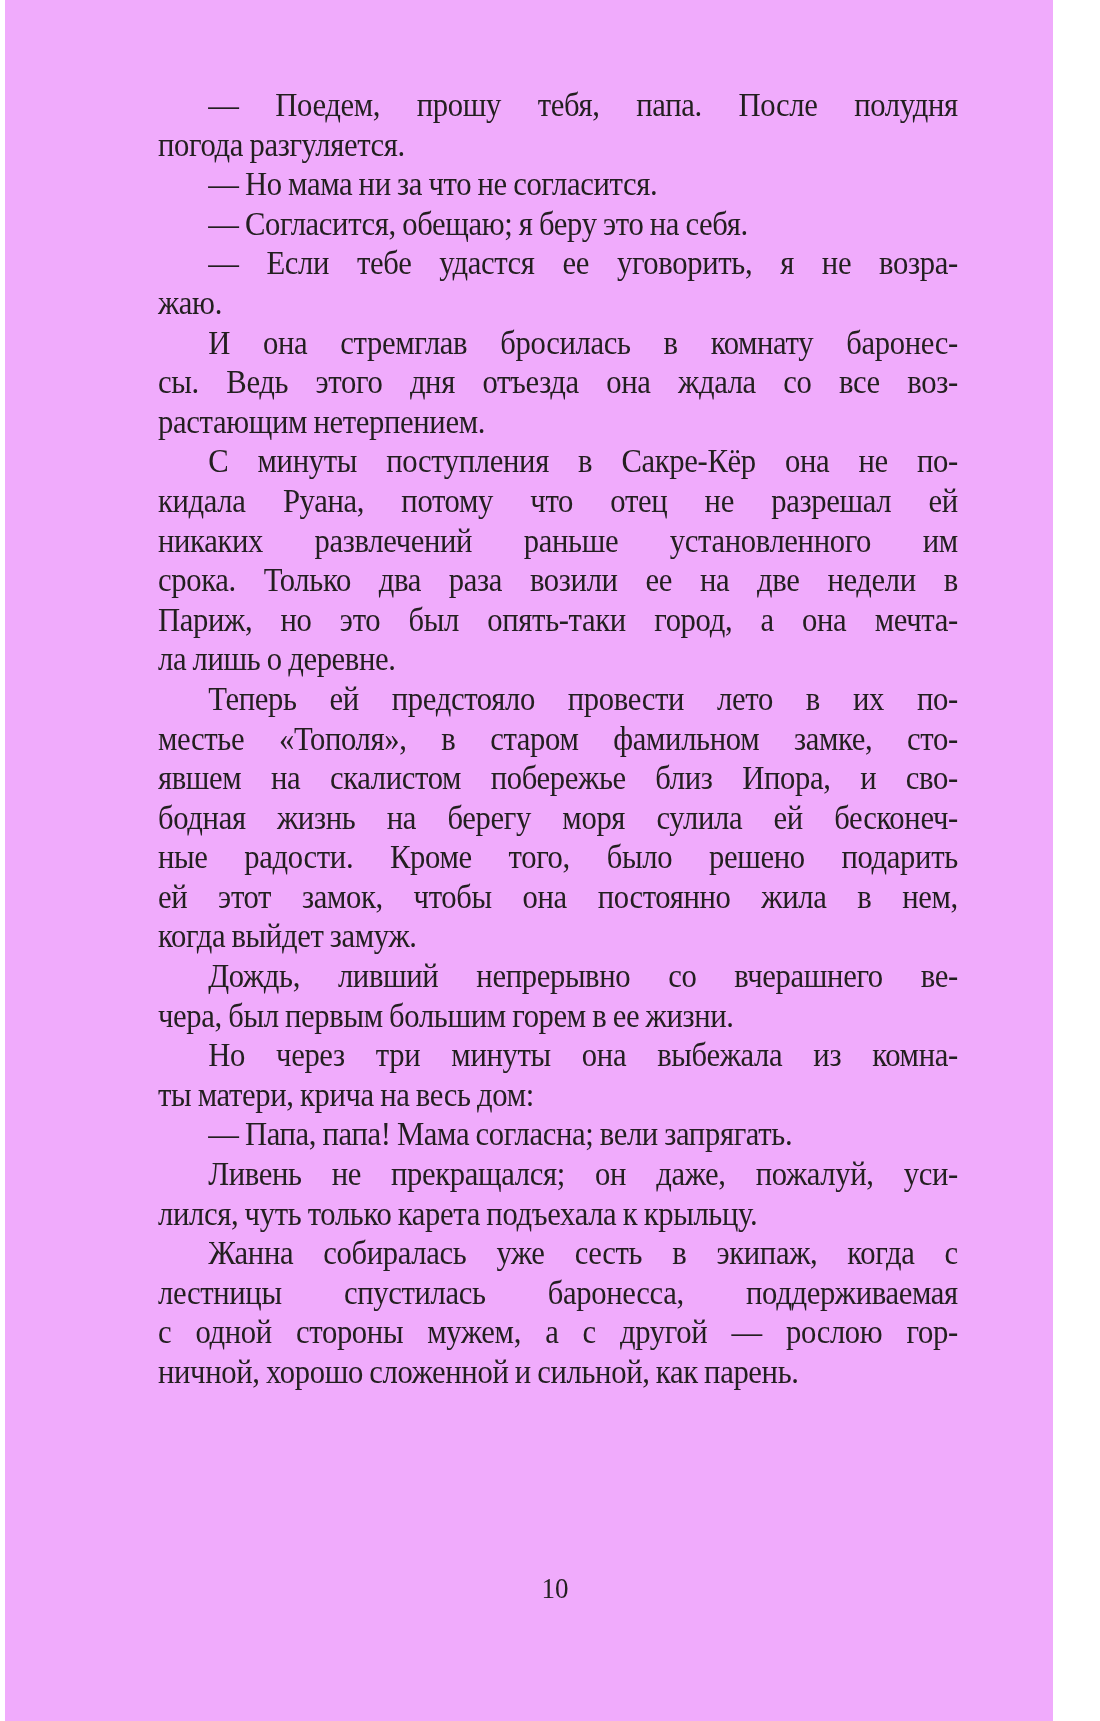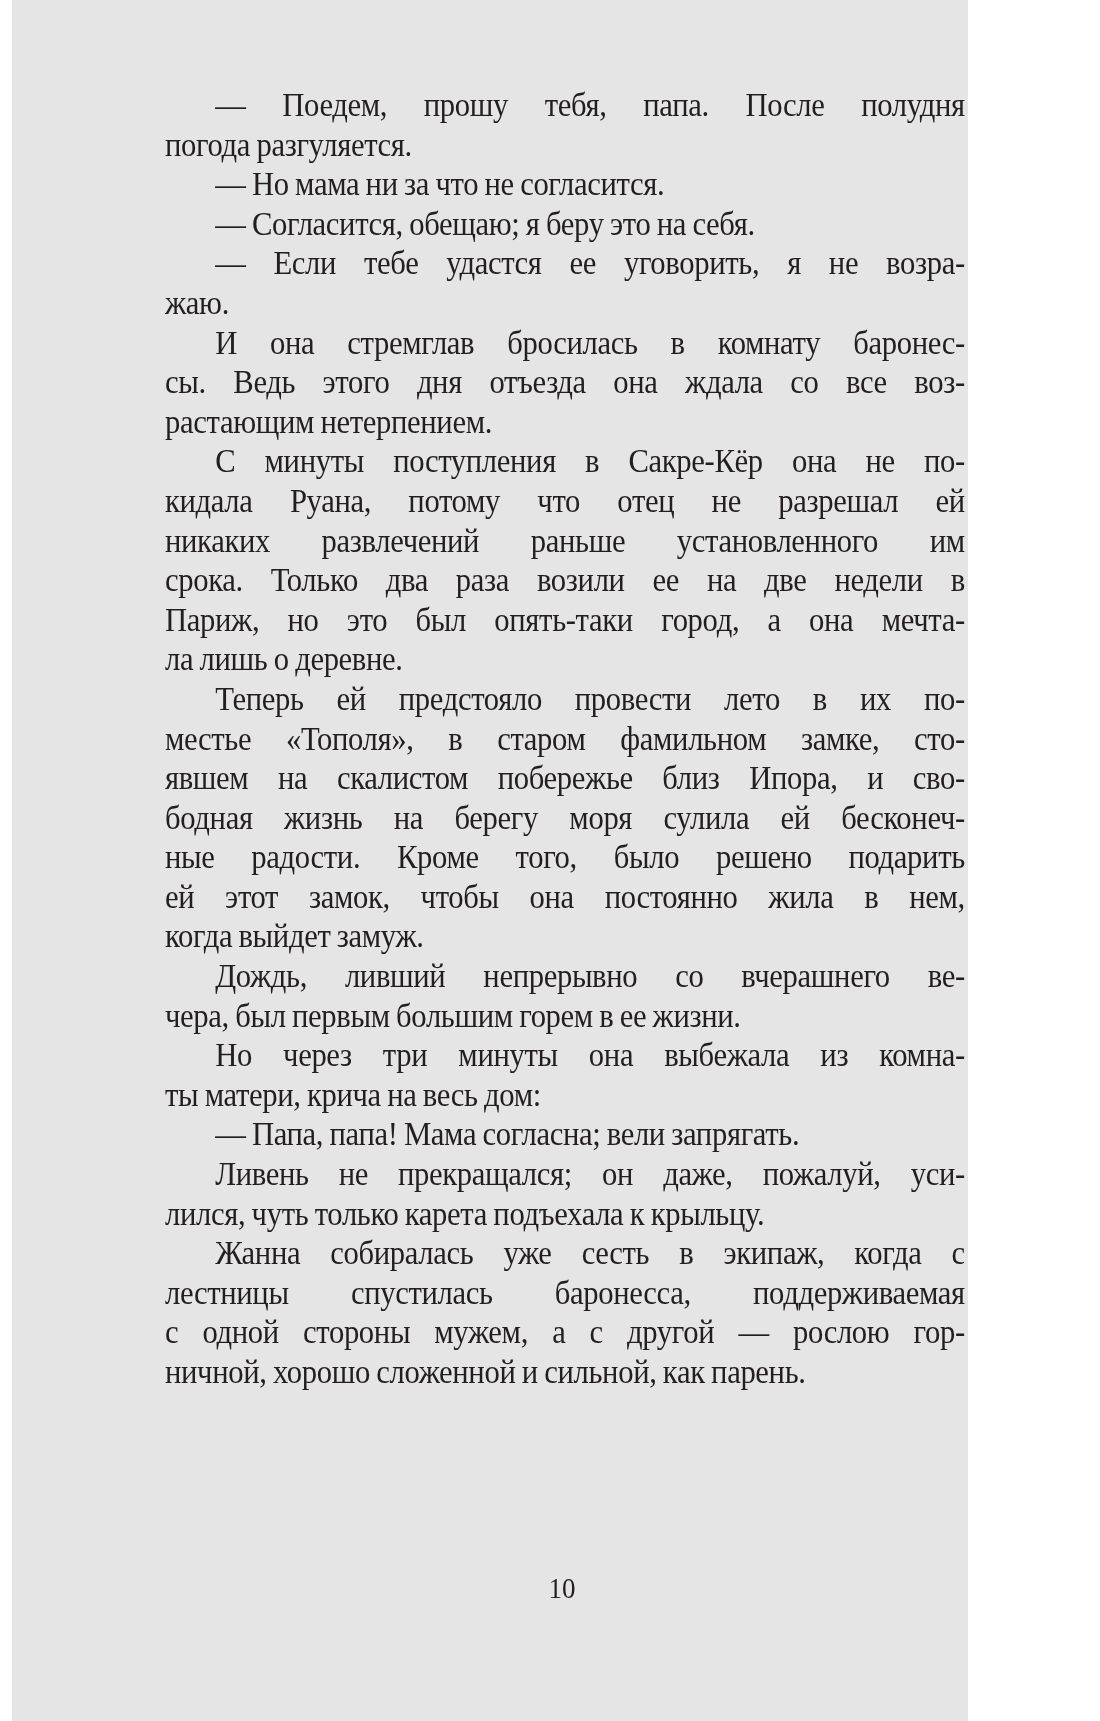--- a/index.html
+++ b/index.html
@@ -10,24 +10,24 @@
     body {
       width: 1100px;
       height: 1721px;
       position: relative;
       overflow: hidden;
       font-family: "Liberation Serif", "DejaVu Serif", serif;
       color: #231f20;
     }
     .page {
       position: absolute;
-      left: 12px; top: 0;
-      width: 956px;
+      left: 5px; top: 0;
+      width: 1048px;
       height: 1721px;
-      background: #e5e5e5;
+      background: #f0abfc;
     }
     .text-block {
       position: absolute;
       left: 153px;
       top: 86px;
       width: 800px;
     }
     .line {
       height: 39.6px;
       line-height: 39.6px;

